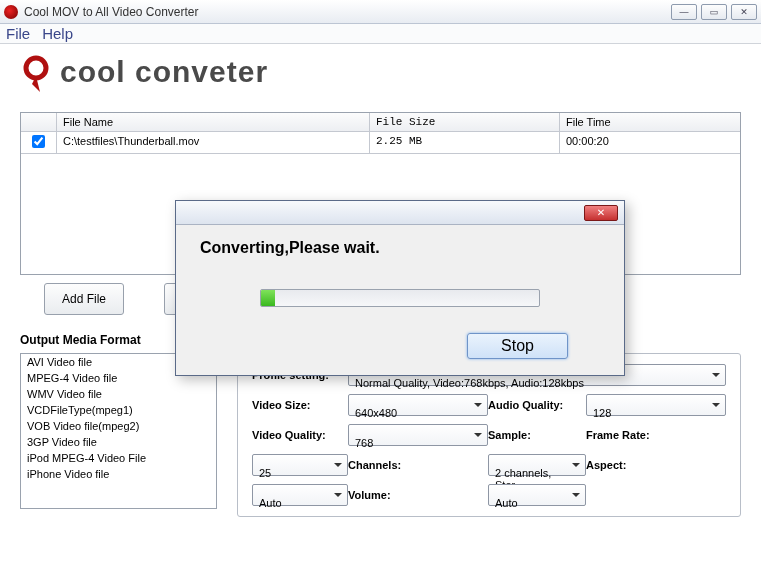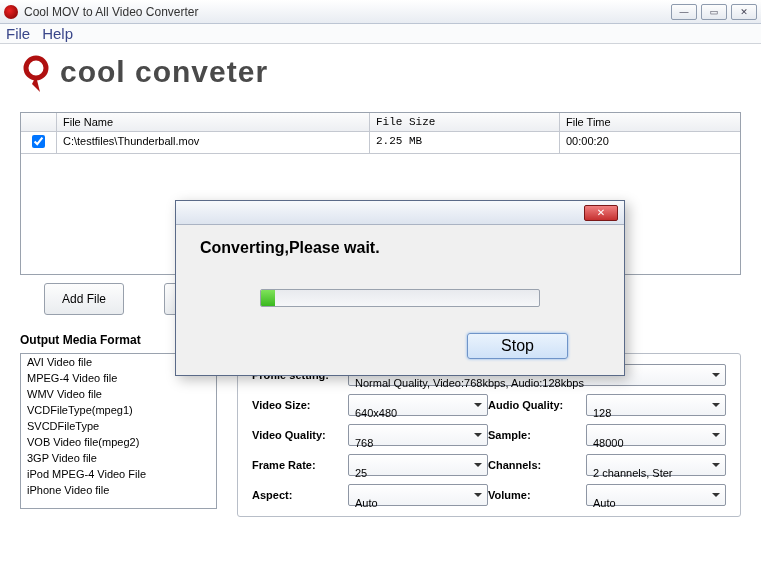--- a/index.html
+++ b/index.html
@@ -104,21 +104,20 @@
   </div>
 
   <div class="section-label">Output Media Format</div>
 
   <div class="bottom">
     <div class="formatlist" id="format-list">
         <div class="formatlist-item">AVI Video file</div>
         <div class="formatlist-item">MPEG-4 Video file</div>
         <div class="formatlist-item">WMV Video file</div>
         <div class="formatlist-item">VCDFileType(mpeg1)</div>
-        <div class="formatlist-item">SVCDFileType</div>
         <div class="formatlist-item">VOB Video file(mpeg2)</div>
         <div class="formatlist-item">3GP Video file</div>
         <div class="formatlist-item">iPod MPEG-4 Video File</div>
         <div class="formatlist-item">iPhone Video file</div>
       </div>
 
     <div class="settings">
       <div class="settings-row full">
         <div class="lbl">Profile setting:</div>
         <div class="combo">
@@ -133,23 +132,20 @@
         <div class="lbl">Audio Quality:</div>
         <div class="combo">
             <span>128</span>
           </div>
 
         <div class="lbl">Video Quality:</div>
         <div class="combo">
             <span>768</span>
           </div>
         <div class="lbl">Sample:</div>
-        <div class="combo">
-            <span>48000</span>
-          </div>
 
         <div class="lbl">Frame Rate:</div>
         <div class="combo">
             <span>25</span>
           </div>
         <div class="lbl">Channels:</div>
         <div class="combo">
             <span>2 channels, Ster</span>
           </div>
 

